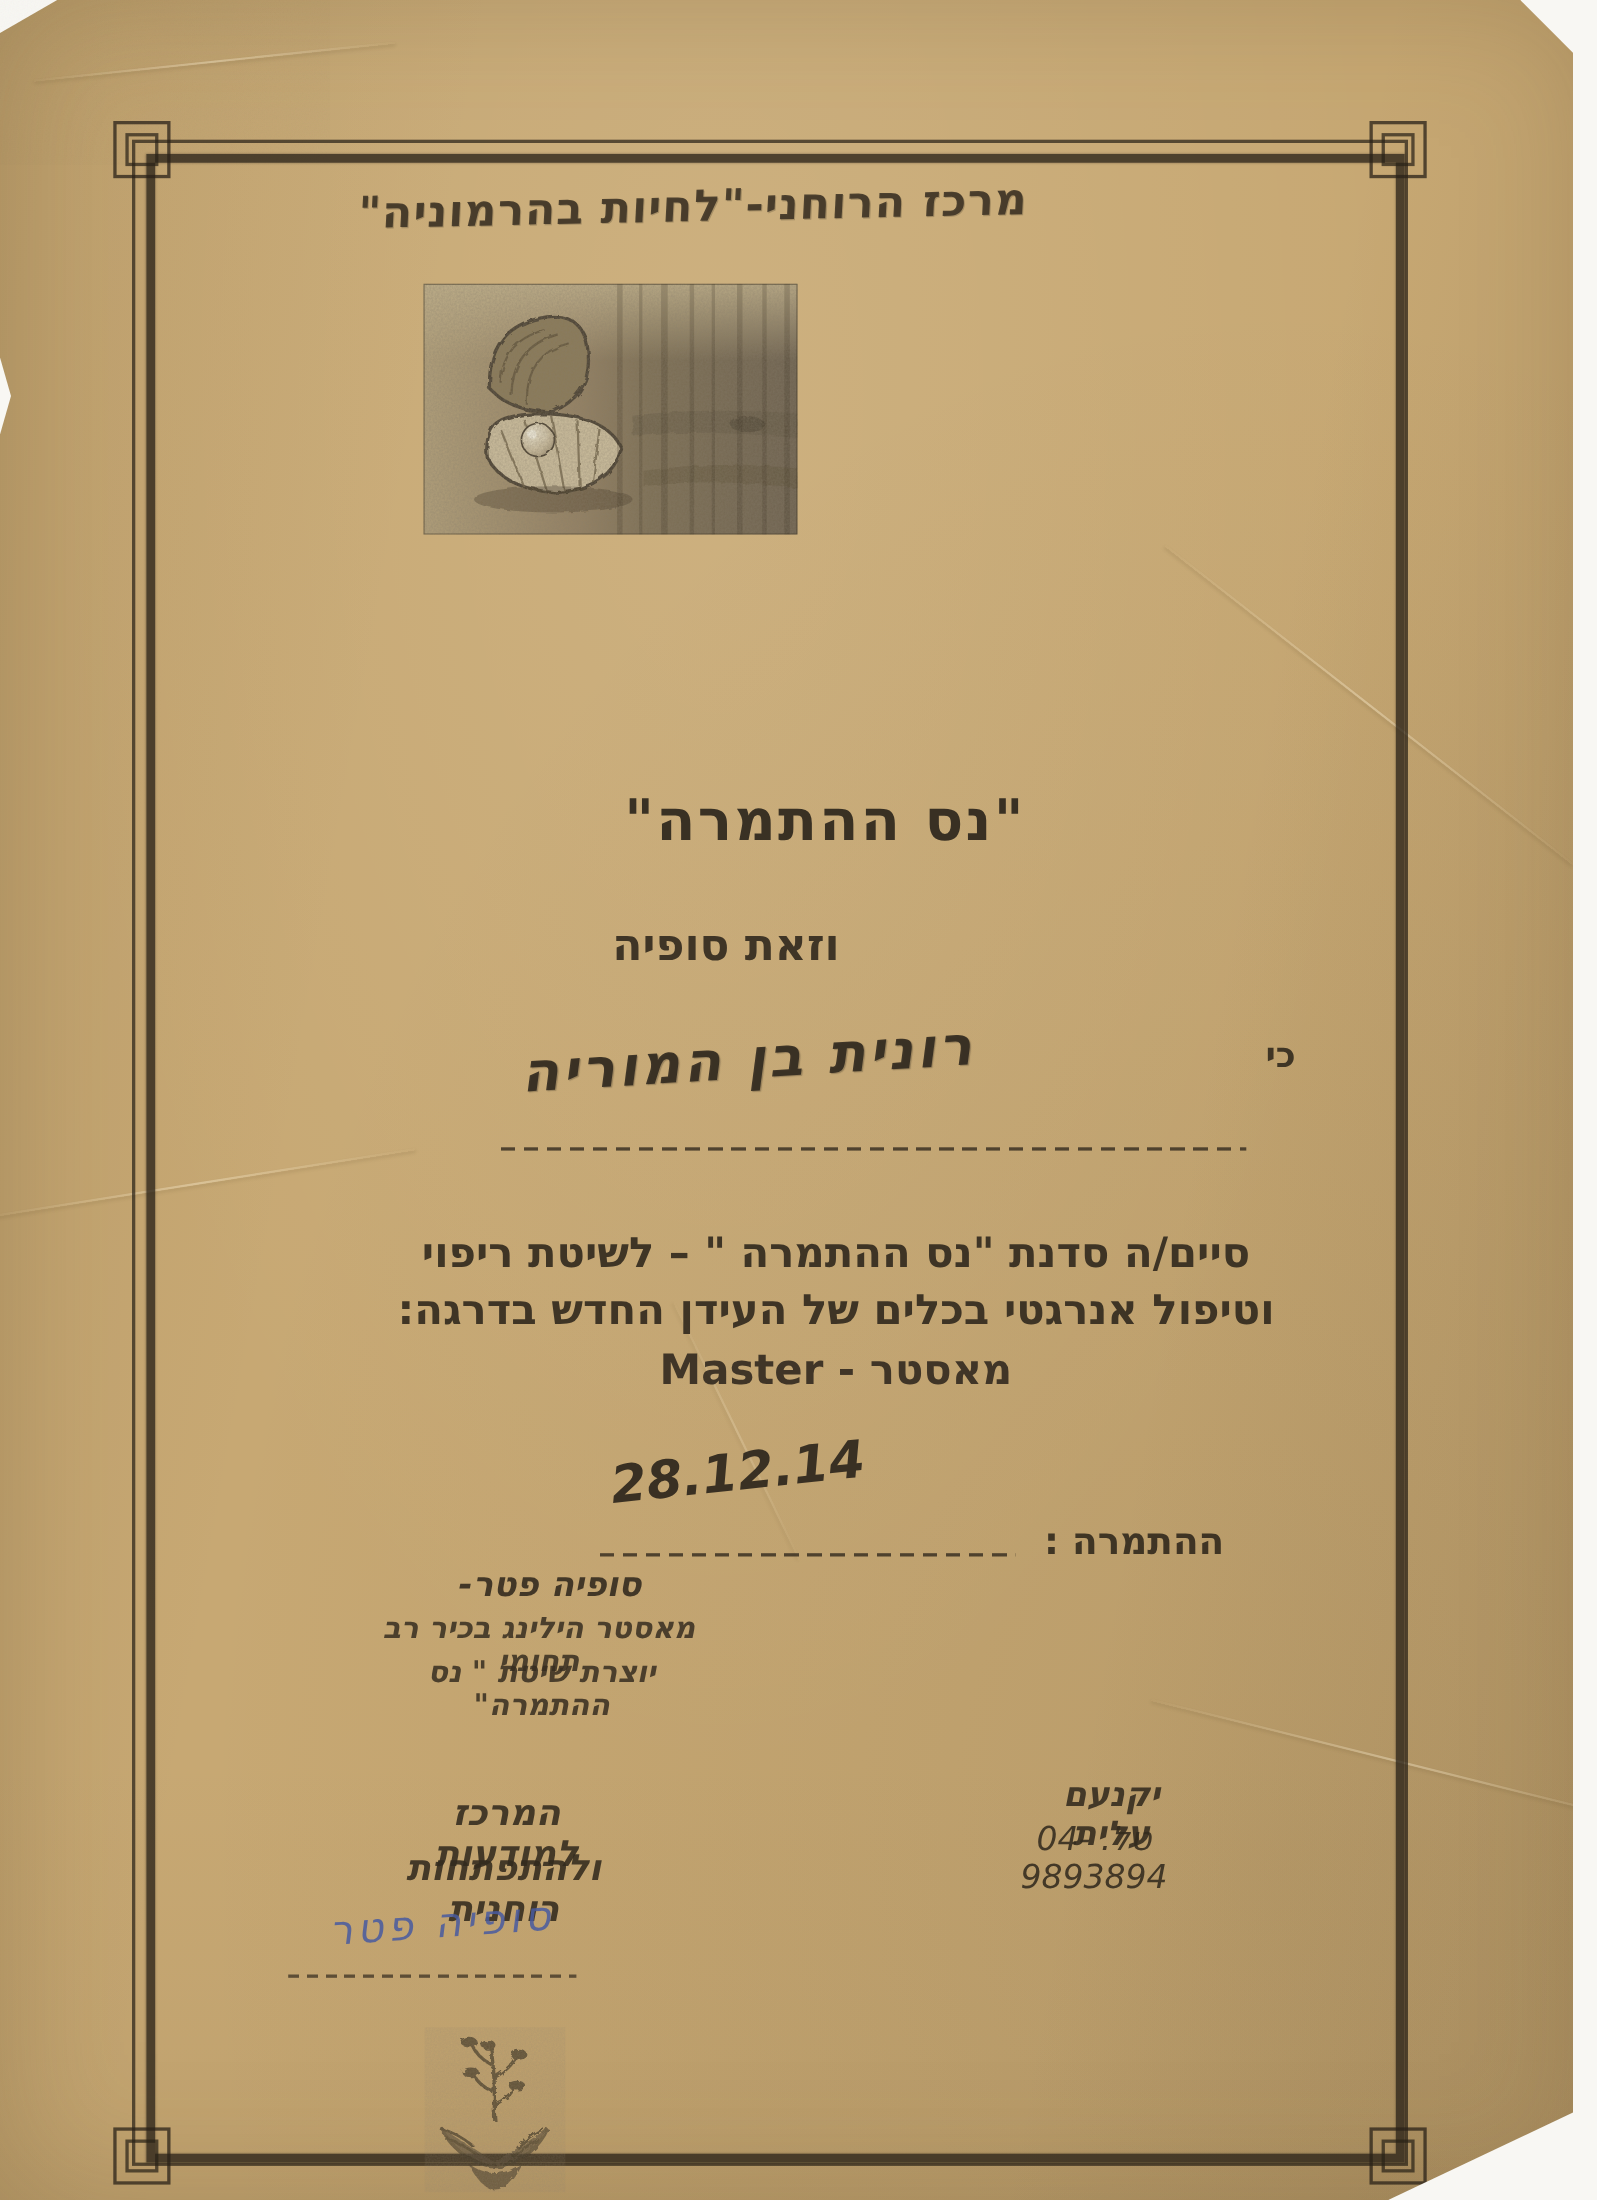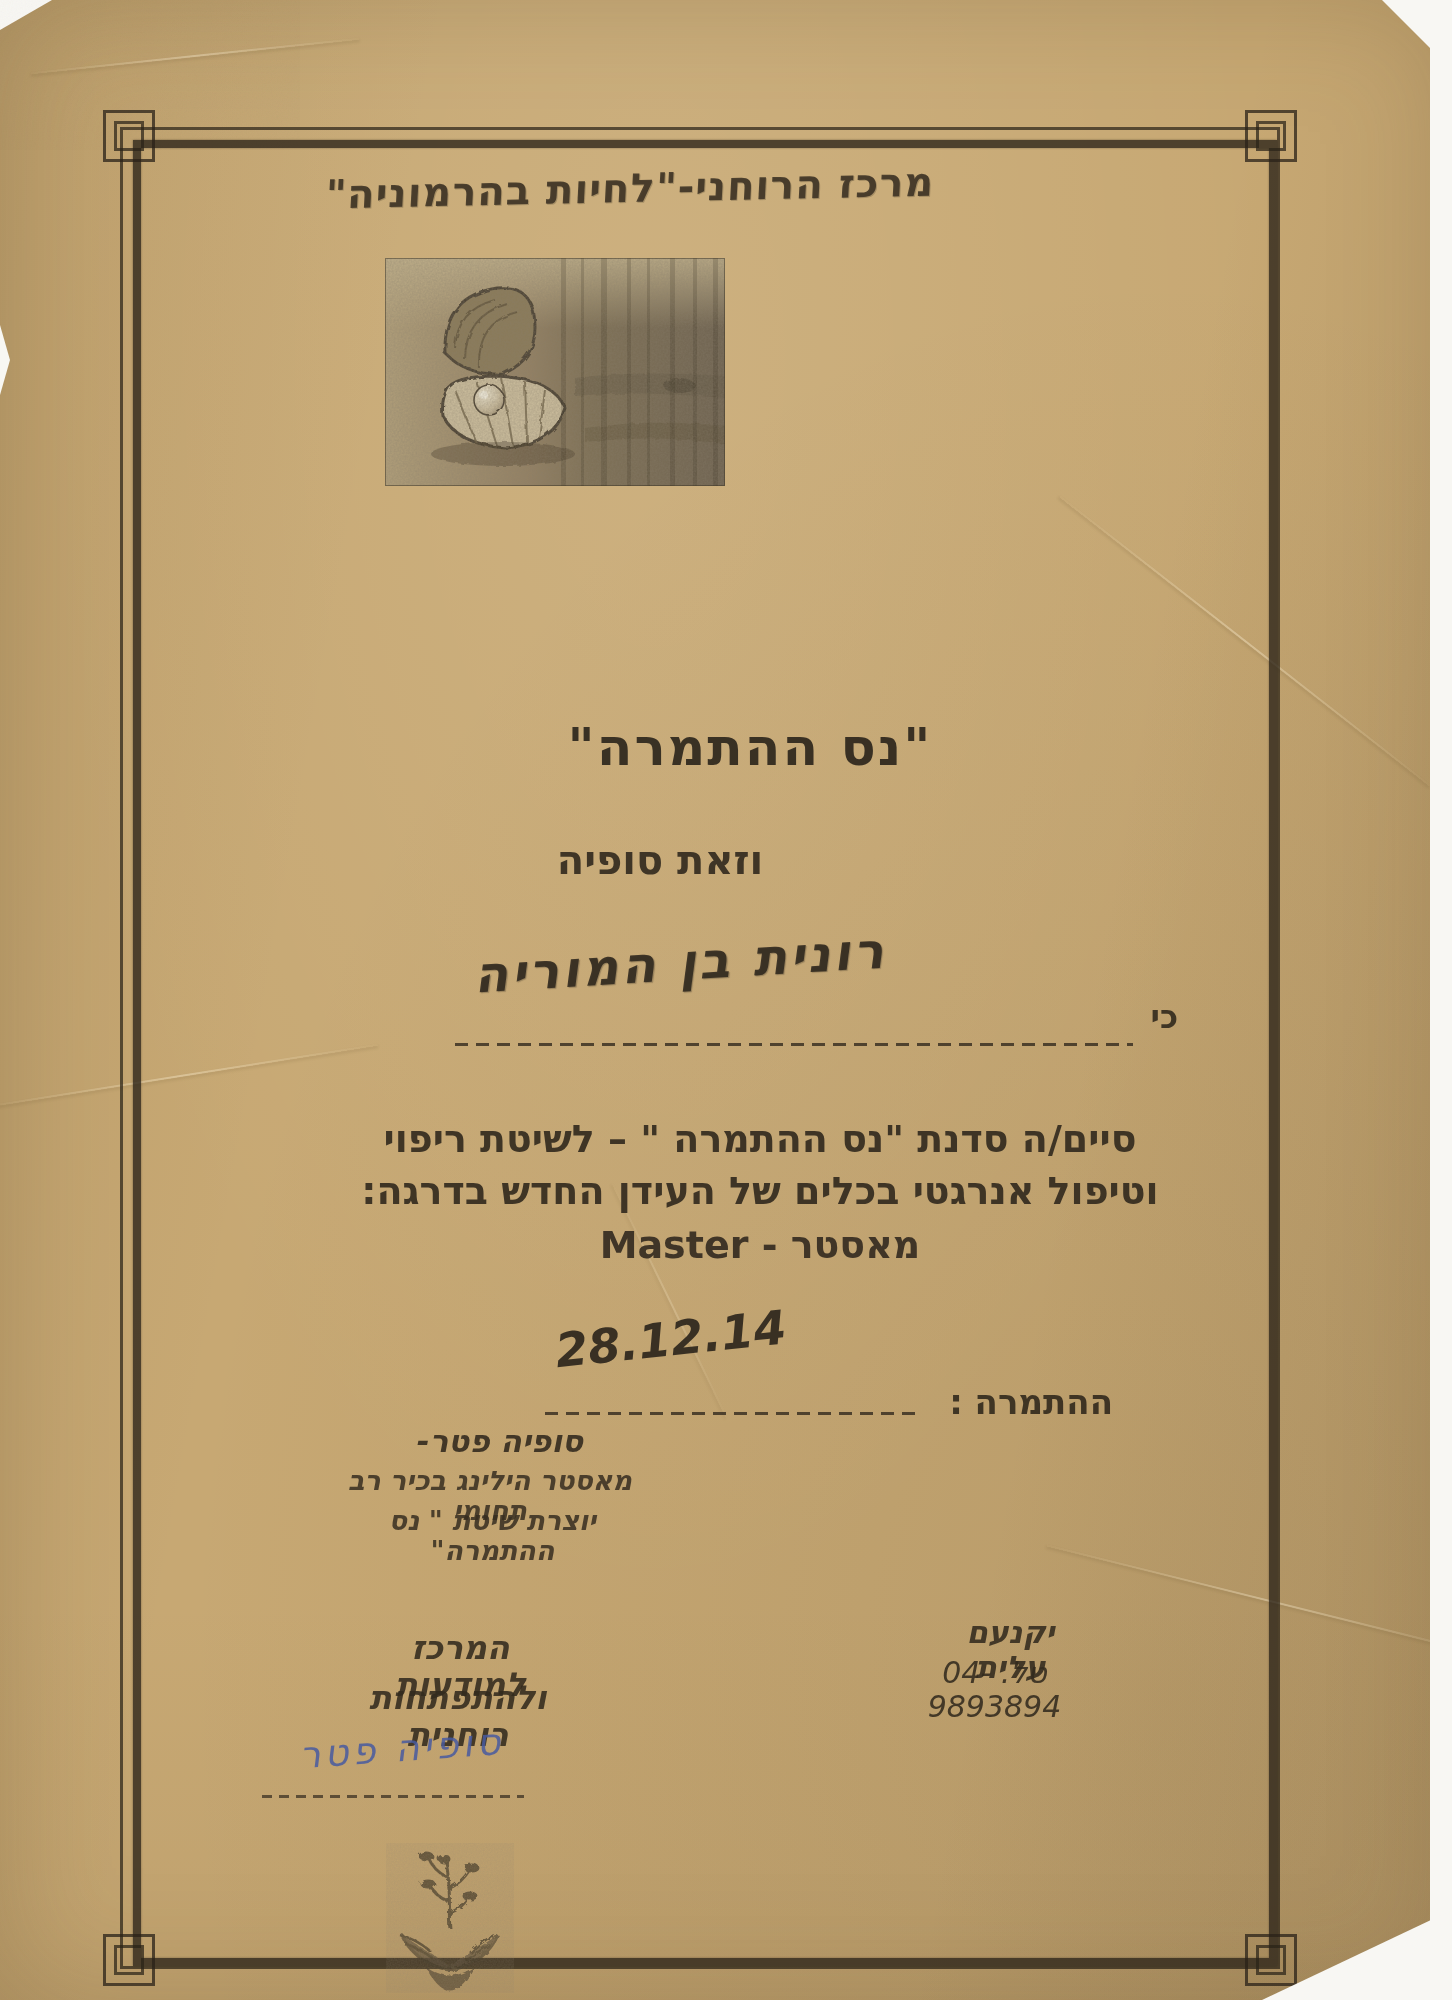--- a/index.html
+++ b/index.html
@@ -46,21 +46,21 @@
   #cert-title{left:450px;top:718px;width:600px;font-size:52px;font-weight:bold;
     letter-spacing:2px;color:rgba(45,38,28,0.92);}
   #attestation{left:420px;top:838px;width:480px;font-size:40px;font-weight:bold;
     color:rgba(48,40,29,0.9);}
   #recipient-name{left:355px;top:935px;width:650px;font-size:50px;font-weight:bold;
     font-style:italic;letter-spacing:3px;transform:rotate(-3.5deg);
     color:rgba(44,37,28,0.88);text-shadow:1px 1px 1px rgba(44,37,28,0.3);}
   .dashline{position:absolute;height:3px;
     background:repeating-linear-gradient(90deg,rgba(50,41,29,0.8) 0 13px,transparent 13px 21px);}
   #dash-name{left:455px;top:1043px;width:678px;}
-  #ki-word{left:1128px;top:1000px;width:50px;font-size:32px;font-weight:bold;}
+  #ki-word{left:1128px;top:942px;width:50px;font-size:32px;font-weight:bold;}
   #body-line1{left:330px;top:1118px;width:860px;font-size:38px;font-weight:bold;
     color:rgba(48,40,29,0.9);}
   #body-line2{left:325px;top:1170px;width:870px;font-size:38px;font-weight:bold;
     color:rgba(48,40,29,0.9);}
   #degree-line{left:330px;top:1224px;width:860px;font-size:38px;font-weight:bold;
     color:rgba(45,38,28,0.88);}
   #date-value{left:555px;top:1315px;width:200px;font-size:47px;font-weight:bold;
     font-style:italic;transform:rotate(-6deg);direction:ltr;text-align:center;
     color:rgba(42,36,27,0.9);}
   #date-label{left:928px;top:1383px;width:185px;font-size:34px;font-weight:bold;}

